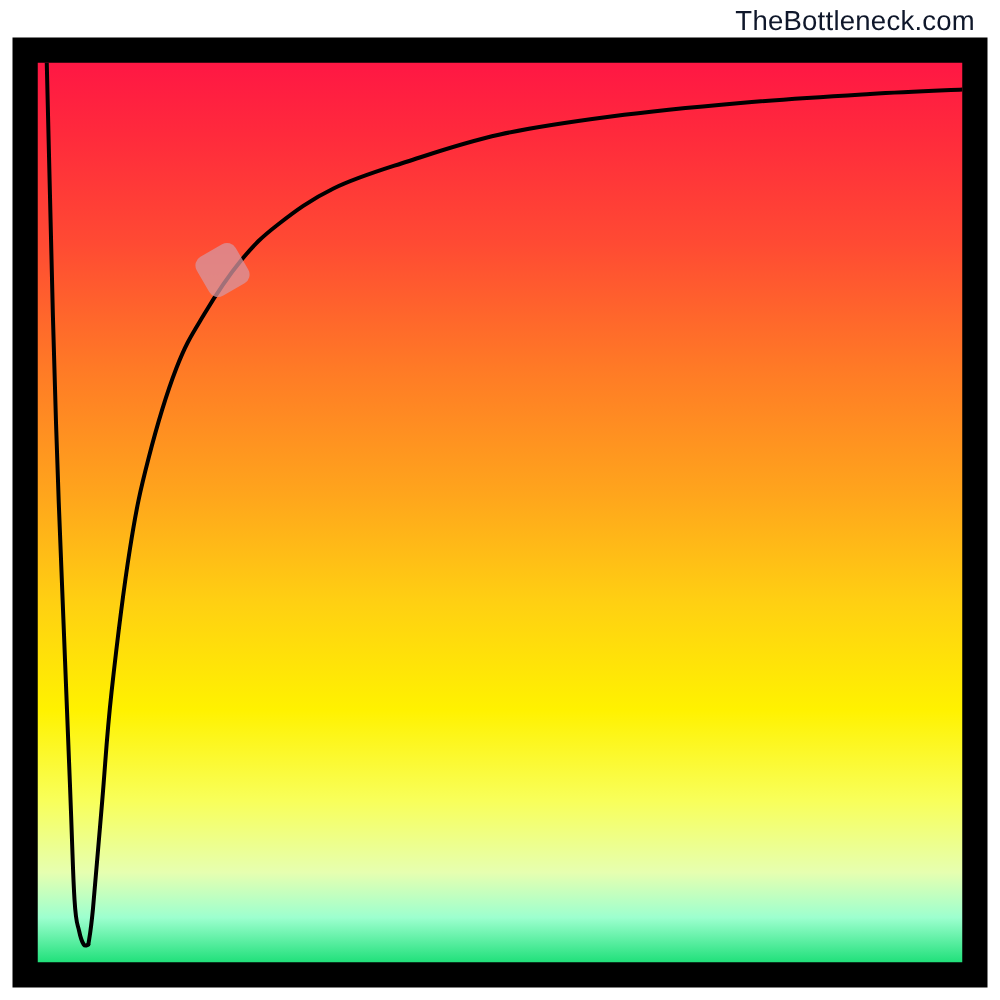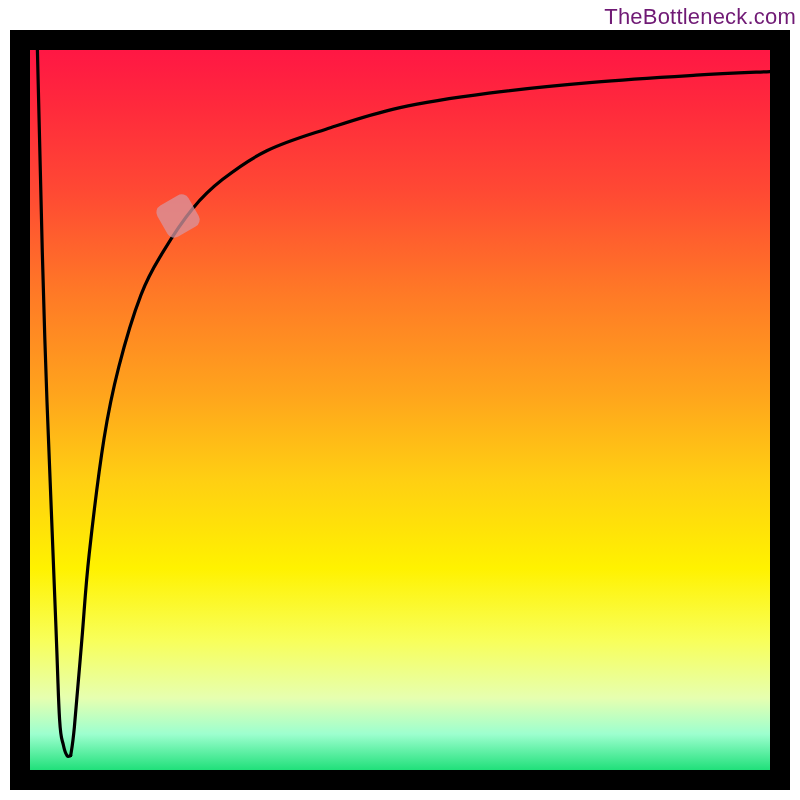--- a/index.html
+++ b/index.html
@@ -14,22 +14,22 @@
 
   .stage {
     position: relative;
     width: 800px;
     height: 800px;
   }
 
   .watermark {
     position: absolute;
     top: 4px;
-    right: 4px;
-    color: #701a75;
+    right: 20px;
+    color: #0f172a;
     font-size: 22px;
     font-weight: 400;
     letter-spacing: 0.2px;
     z-index: 40;
   }
 
   
   .plot-frame {
     position: absolute;
     left: 10px;

